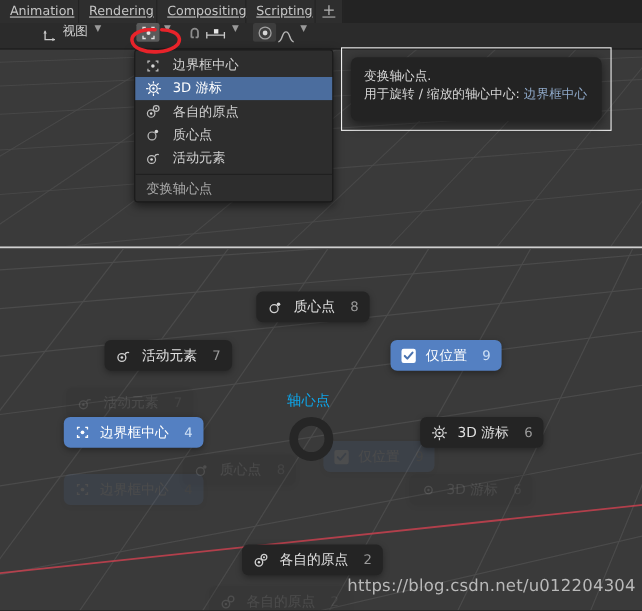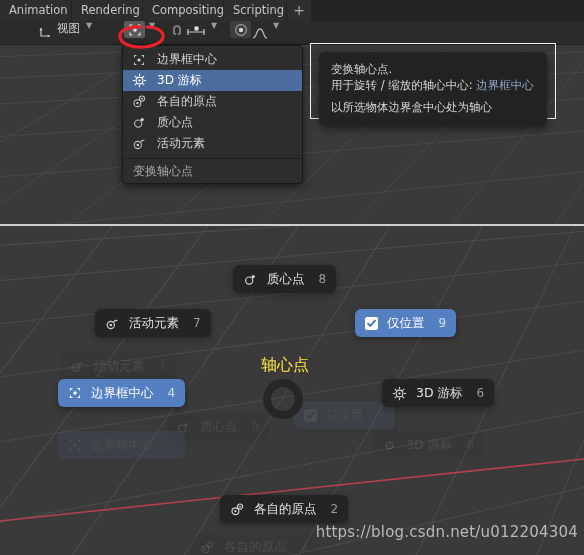--- a/index.html
+++ b/index.html
@@ -12,20 +12,21 @@
 
   
   .top-shot{position:absolute;left:0;top:0;width:584px;height:224px;overflow:hidden;background:#393939;}
 
   .tabbar{position:absolute;left:0;top:0;width:584px;height:21px;background:#232323;}
   .tab{
     position:absolute;top:0;height:21px;line-height:21px;
     background:#2e2e2e;color:#c6c6c6;font-size:11.5px;
     padding:0 9px;box-sizing:border-box;white-space:nowrap;
     border-right:1px solid #232323;
+    text-decoration:underline;
   }
   .tab.plus{font-size:14px;color:#b0b0b0;padding:0 8px;line-height:20px;}
 
   .toolbar{position:absolute;left:0;top:21px;width:584px;height:23px;background:#2b2b2b;border-bottom:1px solid #1c1c1c;}
   .tb-item{position:absolute;top:0;height:23px;display:flex;}
   .tb-label{color:#cfcfcf;font-size:11.5px;margin-left:5px;white-space:nowrap;}
   .tb-chev{color:#9a9a9a;font-size:8px;margin-left:6px;}
   .tb-btn{width:21px;height:17px;border-radius:2px;display:flex;align-items:center;justify-content:center;}
   .tb-btn.active{background:#5a5a5a;}
   .tb-btn.sunk{background:#3d3d3d;}
@@ -72,21 +73,21 @@
     background:#242424;box-shadow:0 2px 6px rgba(0,0,0,.35);padding:0 10px;box-sizing:border-box;
   }
   .pie-item.blue{background:#5480c2;box-shadow:0 2px 6px rgba(0,0,0,.35);}
   .pie-item .ptxt{color:#e0e0e0;font-size:12.5px;white-space:nowrap;margin-left:9px;}
   .pie-item.blue .ptxt{color:#ffffff;}
   .pie-item .pnum{color:#9b9b9b;font-size:12px;margin-left:14px;}
   .pie-item.blue .pnum{color:#cfe0f5;}
 
   .ghost{opacity:.10;filter:blur(0.4px);}
 
-  .pivot-label{position:absolute;color:#fde047;font-size:16px;white-space:nowrap;}
+  .pivot-label{position:absolute;color:#0ea5e9;font-size:13px;white-space:nowrap;}
   .pivot-ring{position:absolute;width:40px;height:40px;border-radius:50%;border:8px solid #262626;box-sizing:border-box;}
 
   .watermark{position:absolute;right:6px;bottom:14px;color:#b9b9b9;font-size:15px;white-space:nowrap;letter-spacing:.2px;}
 
   .cb{width:13px;height:13px;border-radius:2px;background:#ffffff;display:flex;align-items:center;justify-content:center;}
   .cb svg{display:block;}
   .ico{display:flex;align-items:center;justify-content:center;}
 </style>
 </head>
 <body>
@@ -270,21 +271,20 @@
       <div class="mfoot">变换轴心点</div>
     </div>
 
     <div class="tip-frame">
       <div class="tooltip">
         <div class="tt-line">变换轴心点.</div>
         <div class="tt-line">
           <span>用于旋转 / 缩放的轴心中心: </span><span class="tt-hl">边界框中心</span>
         </div>
         <div class="tt-gap"></div>
-        <div class="tt-line">以所选物体边界盒中心处为轴心</div>
       </div>
     </div>
 
     <svg class="redmark" viewBox="0 0 49 24">
       <path d="M24 2 C11 1 2 6 3 12 C4 19 15 23 27 22 C39 21 47 16 46 10 C45 5 38 2 30 2" fill="none" stroke="#e8232a" stroke-width="3.2" stroke-linecap="round"></path>
     </svg>
 
   </div>
 
   <div class="divider"></div>

